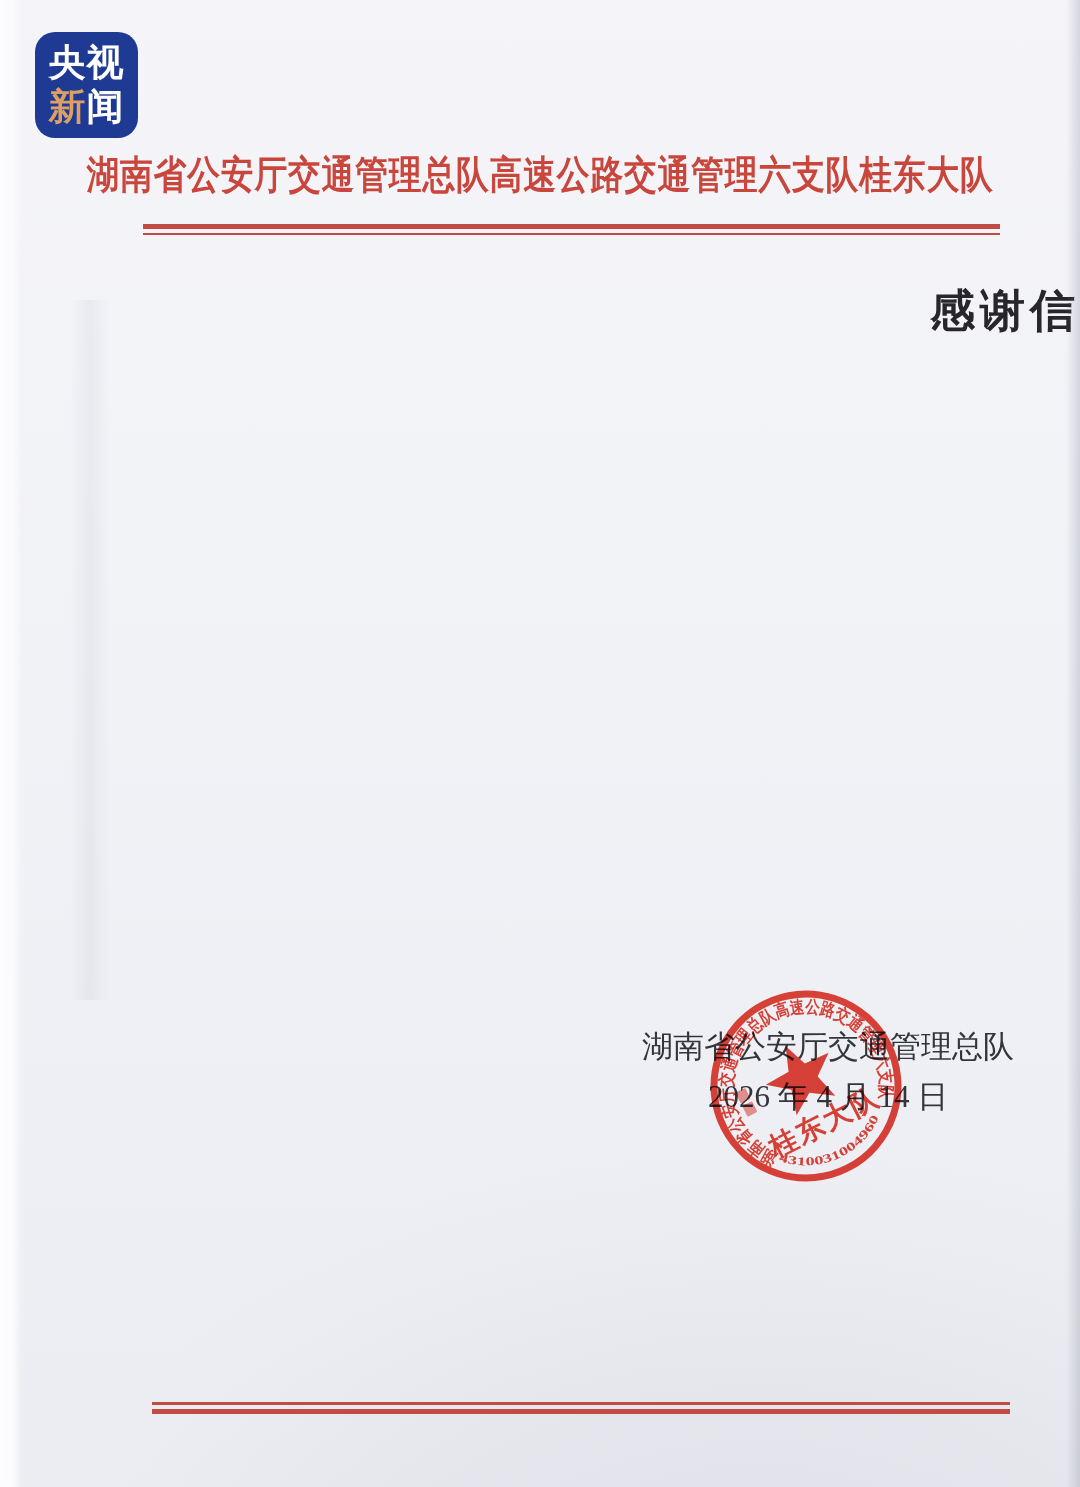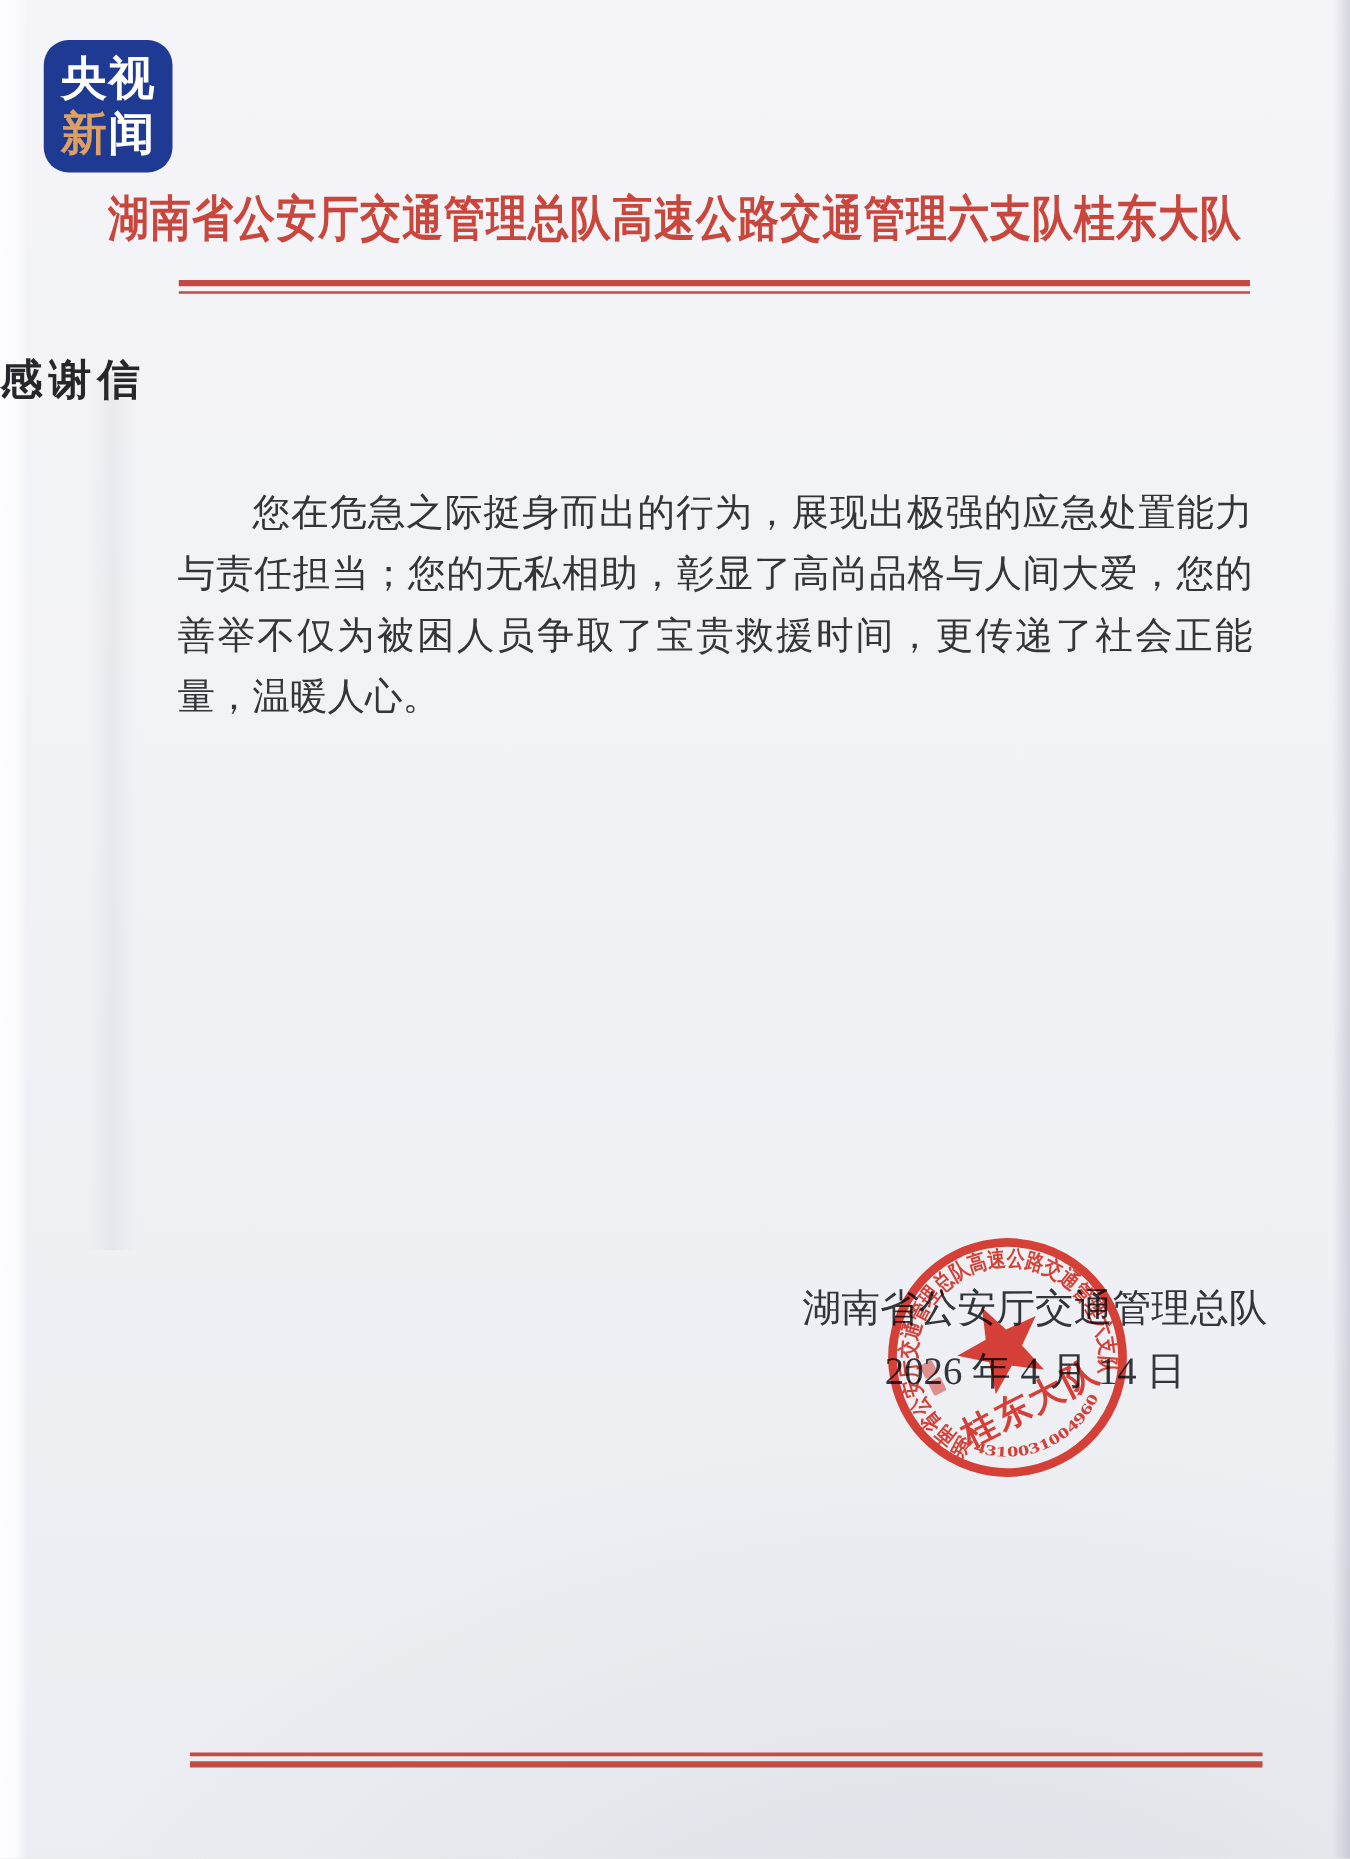--- a/index.html
+++ b/index.html
@@ -35,22 +35,22 @@
   .rule-top{top:224px;}
   .rule-top .a{height:5px;background:#c24b43;}
   .rule-top .gap{height:4px;}
   .rule-top .b{height:2px;background:#c24b43;}
   .rule-bottom{top:1402px;left:152px;width:858px;}
   .rule-bottom .a{height:3px;background:#c24b43;}
   .rule-bottom .gap{height:4px;}
   .rule-bottom .b{height:5px;background:#c24b43;}
 
   .letter-title{
-    position:absolute;left:0;top:281px;width:100%;text-align:left;
-    color:#26262b;font-weight:700;font-size:34px;letter-spacing:5px;
+    position:absolute;left:0;top:281px;width:100%;text-align:right;
+    color:#26262b;font-weight:700;font-size:45px;letter-spacing:5px;
   }
 
   .body-text{
     position:absolute;left:142px;top:386px;width:860px;
     font-size:30px;line-height:49px;color:#34353b;text-align:justify;
   }
   .body-text p{margin:0;text-indent:2em;}
   .body-text .salutation{text-indent:0;}
 
   .signature{
@@ -83,21 +83,20 @@
 
   <div class="rule rule-top">
     <div class="a"></div>
     <div class="gap"></div>
     <div class="b"></div>
   </div>
 
   <div class="letter-title">感谢信</div>
 
   <div class="body-text">
-    <p>您在危急之际挺身而出的行为，展现出极强的应急处置能力与责任担当；您的无私相助，彰显了高尚品格与人间大爱，您的善举不仅为被困人员争取了宝贵救援时间，更传递了社会正能量，温暖人心。</p>
   </div>
 
   <div class="signature">
     <div>湖南省公安厅交通管理总队</div>
     <div>2026 年 4 月 14 日</div>
   </div>
 
   <div class="seal">
     <svg viewBox="-134 -134 268 268" xmlns="http://www.w3.org/2000/svg">
       <defs>

